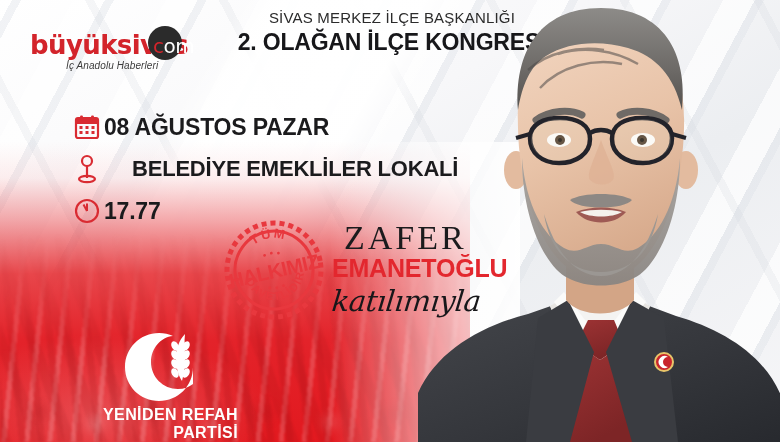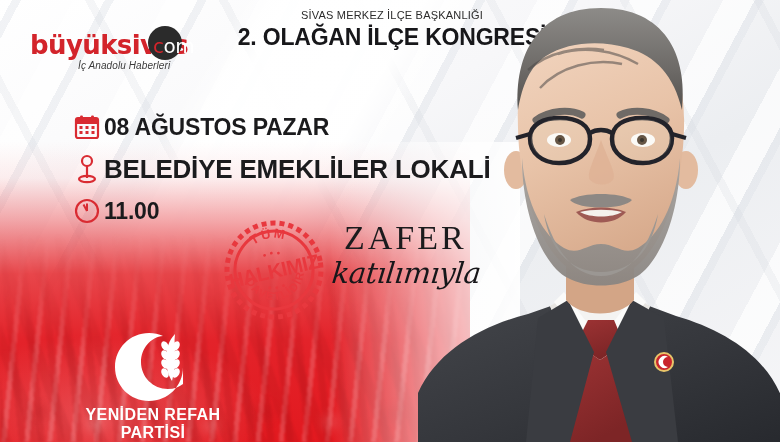--- a/index.html
+++ b/index.html
@@ -90,35 +90,35 @@
   .logo-dot{
     position:absolute;left:118px;top:-6px;width:34px;height:34px;border-radius:50%;
     background:#2b2b2b;
   }
   .logo-com{
     position:absolute;left:123px;top:2px;color:#ffffff;font-size:20px;font-weight:normal;
     letter-spacing:-.5px;font-family:"DejaVu Sans",sans-serif;
   }
   .logo-com .red{color:#d3242b;}
   .logo-sub{
-    position:absolute;left:48px;top:28px;font-size:10px;color:#3c3c3c;
+    position:absolute;left:36px;top:28px;font-size:10px;color:#3c3c3c;
     font-style:italic;letter-spacing:.1px;
   }
 
   
   .hdr{position:absolute;left:222px;top:8px;width:340px;text-align:center;}
-  .hdr-line1{font-size:11px;color:#2b2b2b;letter-spacing:.2px;line-height:1.35;}
+  .hdr-line1{font-size:15px;color:#2b2b2b;letter-spacing:.2px;line-height:1.35;}
   .hdr-line2{font-size:23px;font-weight:bold;color:#17171a;letter-spacing:-.2px;line-height:1.25;}
 
   
   .info{position:absolute;left:70px;top:108px;}
   .row{display:flex;align-items:center;height:38px;margin-bottom:4px;}
   .row .ico{width:34px;display:flex;align-items:center;justify-content:center;}
   .row .txt{font-size:23px;font-weight:bold;color:#1b1b1d;letter-spacing:-.2px;}
-  .row.loc .txt{font-size:26px;}
+  .row.loc .txt{font-size:22px;margin-left:28px;}
 
   
   .stamp{
     position:absolute;left:222px;top:218px;width:104px;height:104px;
     transform:rotate(-9deg);
   }
   .stamp svg{display:block;}
 
   
   .name-block{position:absolute;left:332px;top:222px;width:190px;}
@@ -131,21 +131,21 @@
   }
   .nm-title{
     font-size:13px;font-weight:bold;color:#1b1b1d;letter-spacing:-.1px;line-height:1.2;margin-top:1px;
   }
   .nm-script{
     font-family:"DejaVu Serif",serif;font-style:italic;font-size:29px;color:#17171a;
     letter-spacing:-.5px;line-height:1.1;margin-top:4px;transform:skewX(-6deg);
   }
 
   
-  .party{position:absolute;left:78px;top:330px;width:150px;text-align:center;}
+  .party{position:absolute;left:88px;top:330px;width:150px;text-align:right;}
   .party svg{display:block;margin:0 auto;}
   .party-n1{font-size:16px;font-weight:bold;color:#fff;letter-spacing:.4px;line-height:1.1;margin-top:2px;}
   .party-n2{font-size:16px;font-weight:bold;color:#fff;letter-spacing:.4px;line-height:1.1;}
 
   
   .portrait{position:absolute;right:0;bottom:0;width:362px;height:442px;overflow:hidden;}
 </style>
 </head>
 <body>
 
@@ -208,21 +208,21 @@
     </div>
 
     <div class="row">
       <span class="ico">
         <svg width="26" height="26" viewBox="0 0 26 26">
           <circle cx="13" cy="13" r="11" fill="none" stroke="#d92b32" stroke-width="2.2"></circle>
           <line x1="13" y1="13" x2="13" y2="5.5" stroke="#d92b32" stroke-width="2"></line>
           <line x1="13" y1="13" x2="9.5" y2="6.5" stroke="#d92b32" stroke-width="2"></line>
         </svg>
       </span>
-      <span class="txt">11.00</span>
+      <span class="txt">17.77</span>
     </div>
   </div>
 
   <div class="stamp">
     <svg width="104" height="104" viewBox="0 0 104 104">
       <defs>
         <path id="arcTop" d="M 20,52 A 32,32 0 0 1 84,52" fill="none"></path>
         <path id="arcBot" d="M 22,52 A 30,30 0 0 0 82,52" fill="none"></path>
       </defs>
       <circle cx="52" cy="52" r="47" fill="none" stroke="#e8383e" stroke-width="5" stroke-dasharray="5 4"></circle>
@@ -240,20 +240,21 @@
         <circle cx="45" cy="69" r="1.4"></circle>
           <circle cx="52" cy="70" r="1.4"></circle>
           <circle cx="59" cy="69" r="1.4"></circle>
       </g>
       <text x="52" y="60" text-anchor="middle" font-family="'Liberation Sans',sans-serif" font-size="20" font-weight="bold" fill="#e8383e" letter-spacing="-0.5" transform="rotate(-4 52 56)">HALKIMIZ</text>
     </svg>
   </div>
 
   <div class="name-block">
     <div class="nm-first">ZAFER</div>
+    <div class="nm-last">EMANETOĞLU</div>
     <div class="nm-script">katılımıyla</div>
   </div>
 
   <div class="party">
     <svg width="96" height="74" viewBox="0 0 96 74">
       <path d="M78 37c0 19-15 34-34 34C25 71 10 56 10 37S25 3 44 3c5 0 10 1 14 3C46 7 36 18 36 32c0 15 12 27 27 27 6 0 11-2 15-5 0-6 0-11 0-17z" fill="#ffffff"></path>
       <path d="M70 4c-6 6-9 15-9 24 0 9 2 17 6 23 2-7 3-15 3-23 0-9-1-17 0-24z" fill="#ffffff"></path>
       <g fill="#ffffff">
         <ellipse cx="60" cy="16" rx="3.4" ry="5" transform="rotate(-28 60 16)"></ellipse>
         <ellipse cx="60" cy="25" rx="3.4" ry="5" transform="rotate(-28 60 25)"></ellipse>

